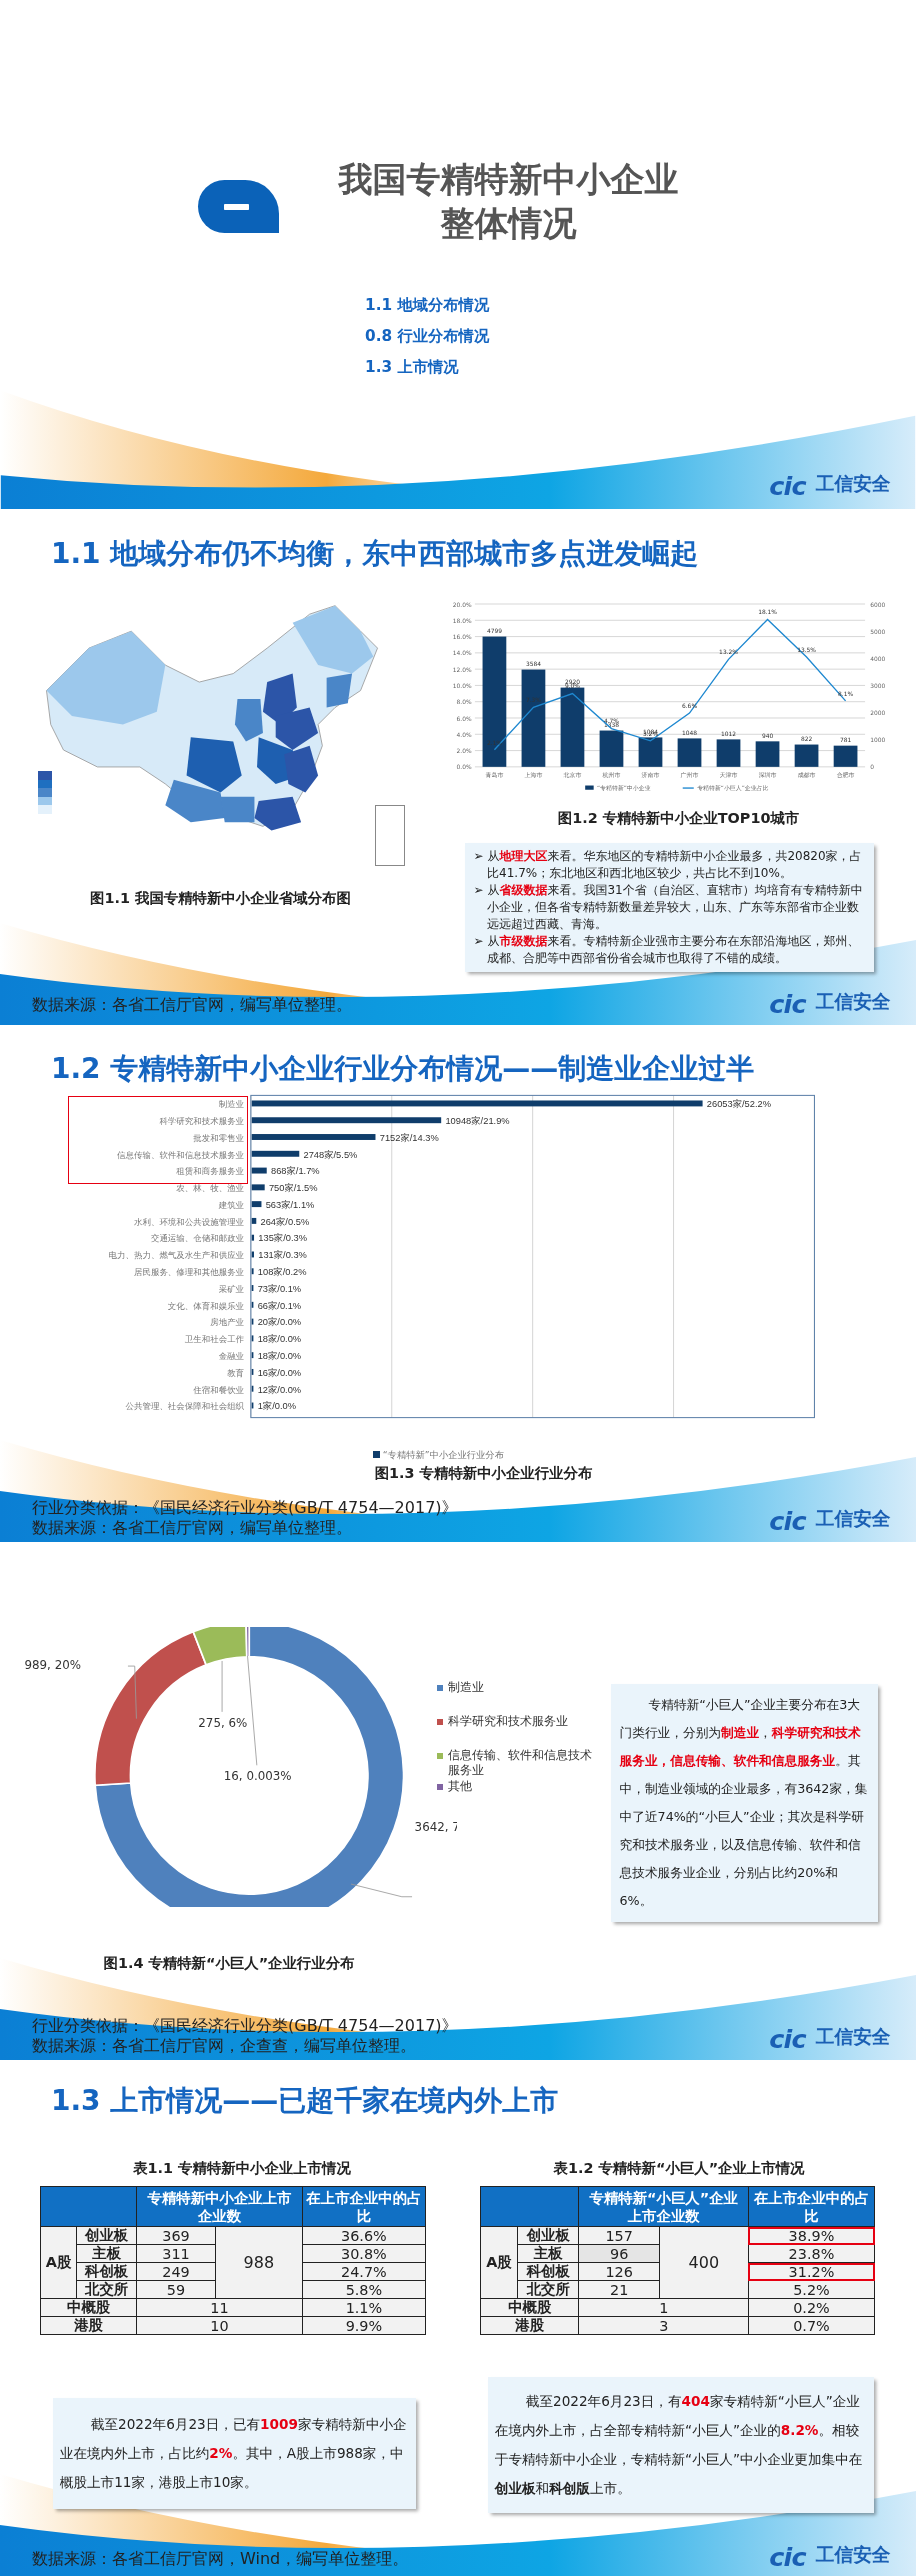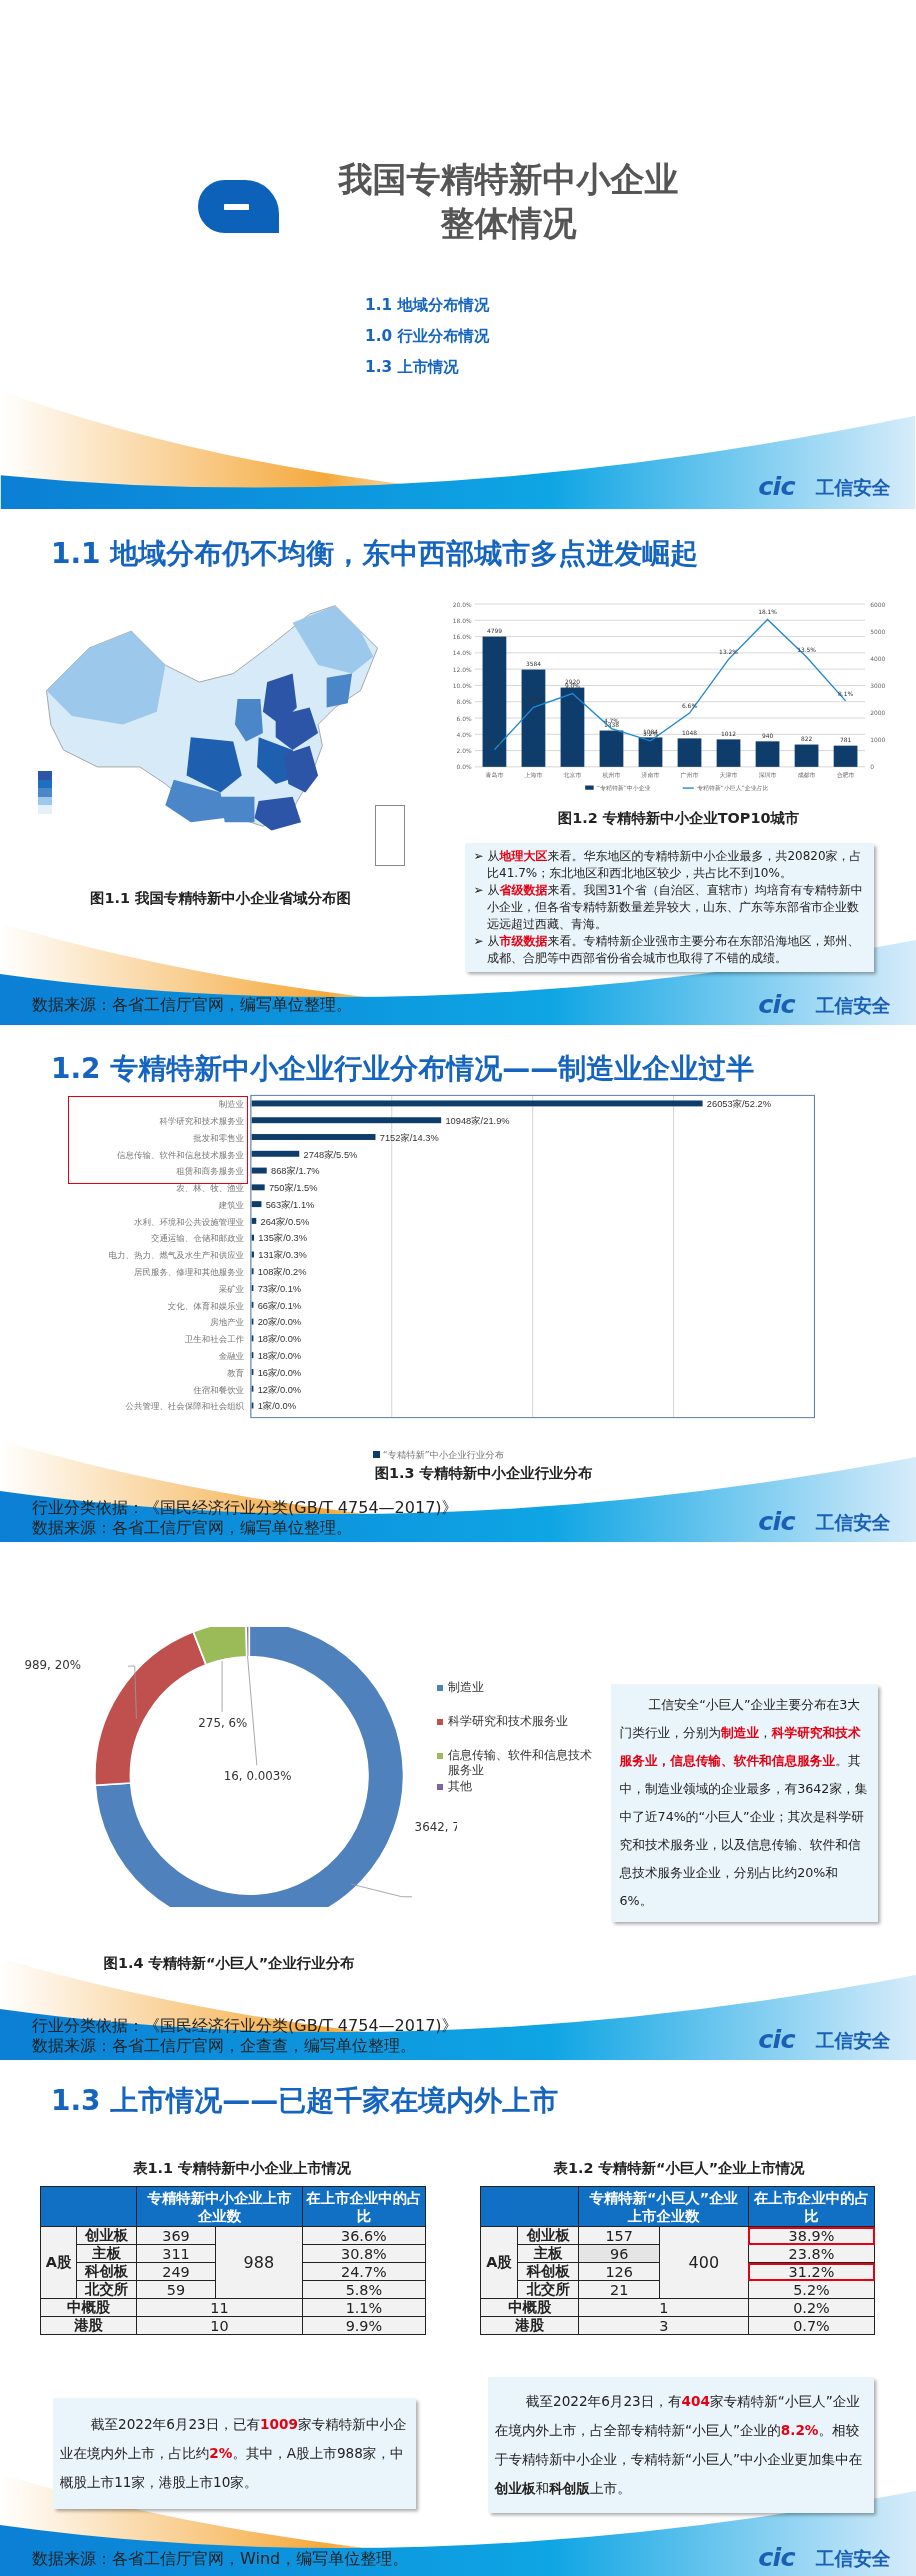--- a/index.html
+++ b/index.html
@@ -1,20 +1,20 @@
 <!DOCTYPE html>
 <html style="font-size:13.6px"><head>
 <meta charset="utf-8">
 <style>
   * { box-sizing: border-box; margin: 0; padding: 0; }
   body { width: 916px; height: 2576px; background: #fff; font-family: "DejaVu Sans", sans-serif; color: #222; overflow: hidden; position: relative; }
   .slide { position: absolute; left: 0; width: 916px; background: #fff; overflow: hidden; }
   .wave { position: absolute; left: 0; bottom: 0; width: 916px; }
   .footer-text { position: absolute; left: 32px; font-size: 16px; color: #222; z-index: 3; line-height: 20.4px; }
-  .logo { position: absolute; right: 25.5px; z-index: 3; display: flex; align-items: flex-end; gap: 21px; }
+  .logo { position: absolute; right: 25.5px; z-index: 3; display: flex; align-items: flex-start; gap: 10px; }
   .logo .cic { font-family: "DejaVu Sans", sans-serif; font-weight: bold; font-style: italic; font-size: 25.5px; color: #1a5fb4; letter-spacing: -0.8px; }
   .logo .cn { font-size: 18.7px; color: #1a5fb4; font-weight: bold; }
   .sec-title { position: absolute; left: 51px; font-size: 28px; font-weight: bold; color: #1565c0; z-index: 2; }
   .caption { position: absolute; font-size: 14.4px; font-weight: bold; color: #222; text-align: center; z-index: 2; }
   .textbox { position: absolute; background: #eaf4fb; box-shadow: 2.5px 2.5px 3.4px rgba(0,0,0,0.35); z-index: 2; color: #222; }
   .red { color: #e60012; font-weight: bold; }
   .bold { font-weight: bold; }
   table { border-collapse: collapse; }
 </style>
 </head>
@@ -23,21 +23,21 @@
 <div class="slide" style="top:0;height:509px;">
   <div style="position:absolute;left:198px;top:180px;width:81px;height:53px;background:#0b62b8;border-radius:29px 5.1px 0 29px;border-top-right-radius:37px;">
     <div style="position:absolute;left:25.5px;top:24px;width:25.5px;height:6px;background:#fff;border-radius:0.8px;"></div>
   </div>
   <div style="position:absolute;left:288px;top:157px;width:441px;text-align:center;font-size:34px;font-weight:bold;color:#555;line-height:44px;">
     <div>我国专精特新中小企业</div>
     <div>整体情况</div>
   </div>
   <div style="position:absolute;left:365px;top:290px;font-size:15.3px;font-weight:bold;color:#1565c0;line-height:31px;">
     <div>1.1 地域分布情况</div>
-    <div>1.0 行业分布情况</div>
+    <div>0.8 行业分布情况</div>
     <div>1.3 上市情况</div>
   </div>
   <svg class="wave" width="916" height="127" viewBox="0 0 1080 150" style="top:382px;">
     <defs>
       <linearGradient id="wo" x1="0" x2="1">
           <stop offset="0" stop-color="#fff"></stop>
           <stop offset="0.55" stop-color="#f4a93c"></stop>
           <stop offset="1" stop-color="#fff" stop-opacity="0"></stop>
         </linearGradient>
       <linearGradient id="wb" x1="0" x2="1">
@@ -288,21 +288,21 @@
         <polyline points="395,303 455,318 467,318" fill="none" stroke="#999"></polyline>
       </svg>
   </div>
   <div style="position:absolute;left:437px;top:129px;font-size:12px;color:#333;line-height:15.3px;width:161px;">
     <div style="margin-bottom:18.7px;"><span style="display:inline-block;width:6px;height:6px;background:#4f81bd;margin-right:5.1px;"></span><span>制造业</span></div>
     <div style="margin-bottom:18.7px;"><span style="display:inline-block;width:6px;height:6px;background:#c0504d;margin-right:5.1px;"></span><span>科学研究和技术服务业</span></div>
     <div style="padding-left:11px;text-indent:-11px;"><span style="display:inline-block;width:6px;height:6px;background:#9bbb59;margin-right:5.1px;"></span><span>信息传输、软件和信息技术服务业</span></div>
     <div><span style="display:inline-block;width:6px;height:6px;background:#8064a2;margin-right:5.1px;"></span><span>其他</span></div>
   </div>
   <div class="textbox" style="left:611px;top:133px;width:267px;padding:6.8px 8.5px;font-size:12.7px;line-height:28px;">
-    <span style="padding-left:29px;">工信安全“小巨人”企业主要分布在3大门类行业，分别为</span><span class="red">制造业</span><span>，</span><span class="red">科学研究和技术服务业，信息传输、软件和信息服务业</span><span>。其中，制造业领域的企业最多，有3642家，集中了近74%的“小巨人”企业；其次是科学研究和技术服务业，以及信息传输、软件和信息技术服务业企业，分别占比约20%和6%。</span>
+    <span style="padding-left:29px;">专精特新“小巨人”企业主要分布在3大门类行业，分别为</span><span class="red">制造业</span><span>，</span><span class="red">科学研究和技术服务业，信息传输、软件和信息服务业</span><span>。其中，制造业领域的企业最多，有3642家，集中了近74%的“小巨人”企业；其次是科学研究和技术服务业，以及信息传输、软件和信息技术服务业企业，分别占比约20%和6%。</span>
   </div>
   <div class="caption" style="left:85px;top:403px;width:288px;">图1.4  专精特新“小巨人”企业行业分布</div>
   <svg class="wave" width="916" height="102" viewBox="0 0 1080 120">
     <path d="M0 0 Q300 90 700 110 L0 120 Z" fill="url(#wo)"></path>
     <path d="M0 60 Q500 130 1080 20 L1080 120 L0 120 Z" fill="url(#wb)"></path>
   </svg>
   <div class="footer-text" style="top:465px;">
     <div>行业分类依据：《国民经济行业分类(GB/T 4754—2017)》</div>
     <div>数据来源：各省工信厅官网，企查查，编写单位整理。</div>
   </div>

